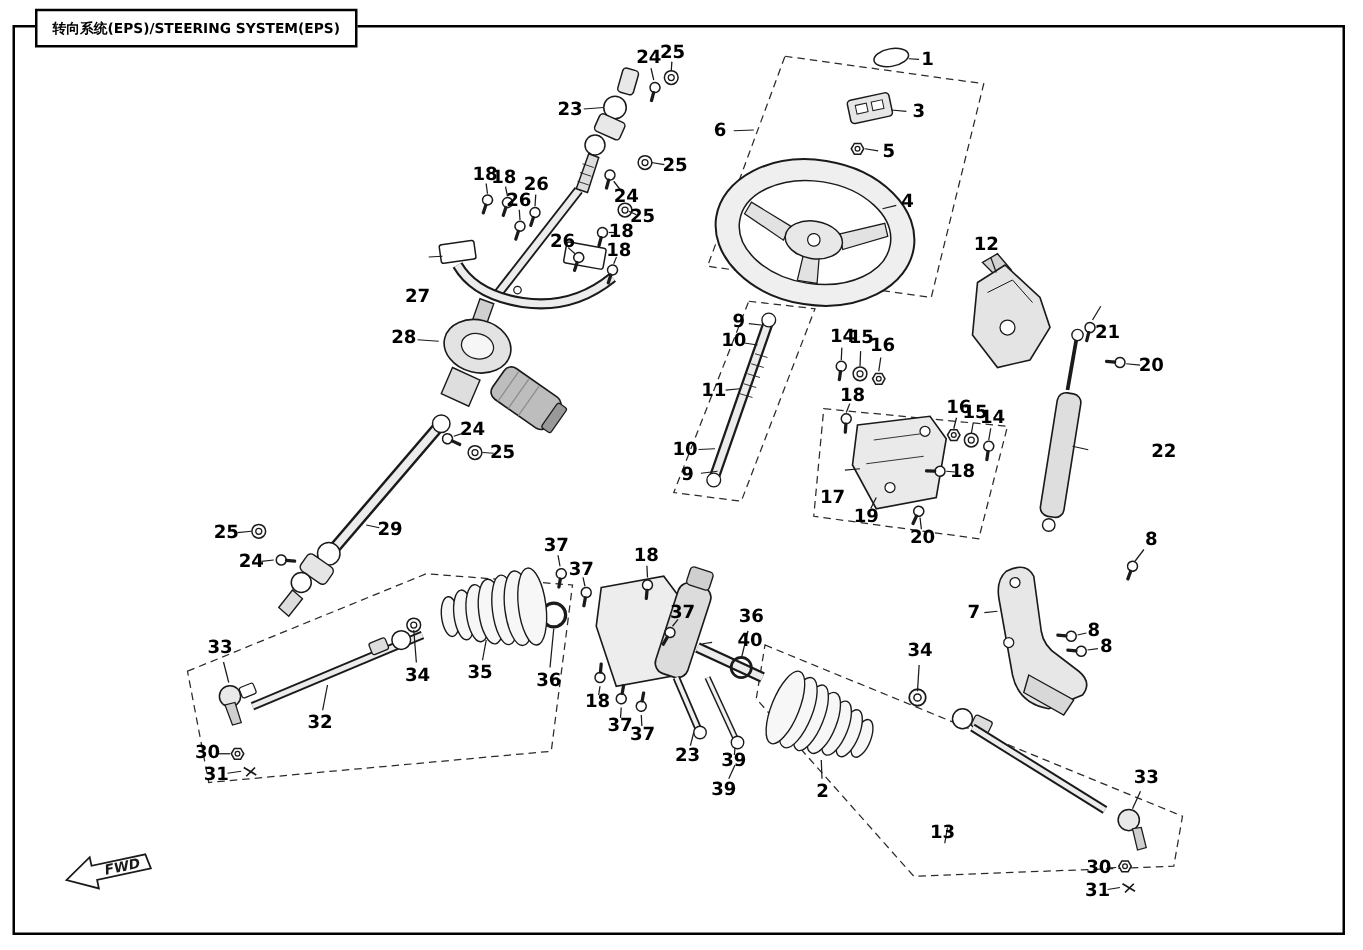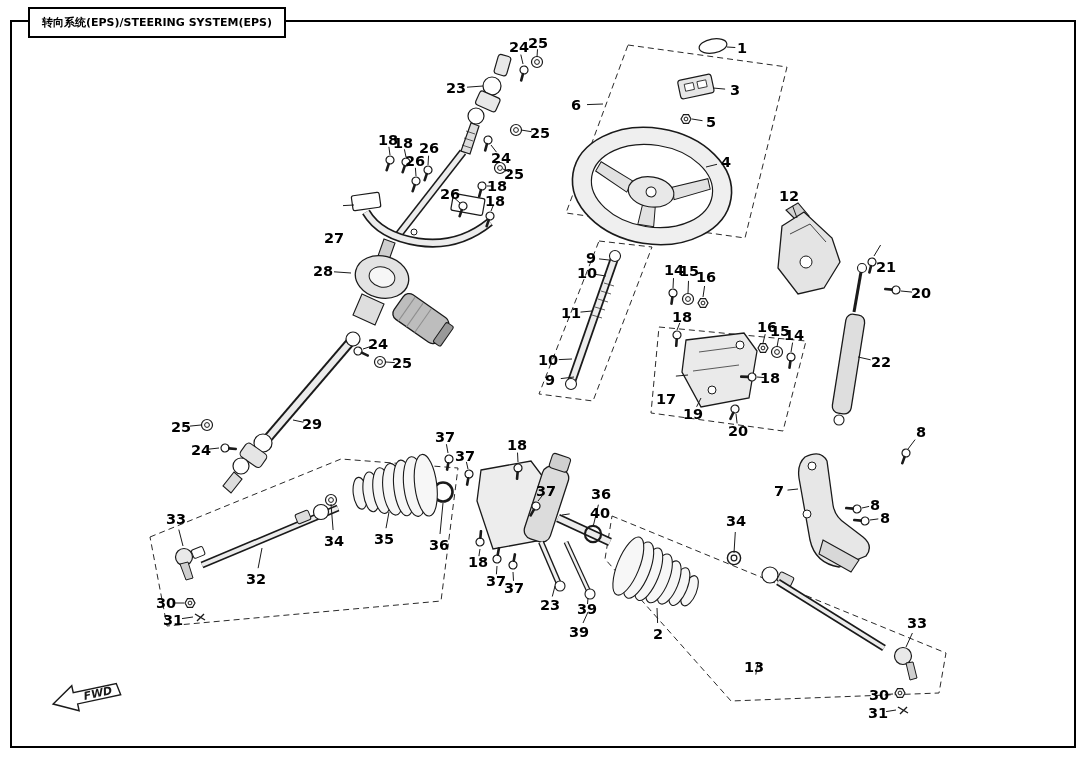--- a/index.html
+++ b/index.html
@@ -369,21 +369,21 @@
     <span class="callout" style="left: 689px; top: 271px;">15</span>
     <span class="callout" style="left: 706px; top: 277px;">16</span>
     <span class="callout" style="left: 921px; top: 293px;">20</span>
     <span class="callout" style="left: 682px; top: 317px;">18</span>
     <span class="callout" style="left: 571px; top: 313px;">11</span>
     <span class="callout" style="left: 767px; top: 327px;">16</span>
     <span class="callout" style="left: 780px; top: 331px;">15</span>
     <span class="callout" style="left: 794px; top: 335px;">14</span>
     <span class="callout" style="left: 548px; top: 360px;">10</span>
     <span class="callout" style="left: 550px; top: 380px;">9</span>
-    <span class="callout" style="left: 881px; top: 362px;">22</span>
+    <span class="callout" style="left: 931px; top: 362px;">22</span>
     <span class="callout" style="left: 666px; top: 399px; text-align: center;">17</span>
     <span class="callout" style="left: 770px; top: 378px;">18</span>
     <span class="callout" style="left: 378px; top: 344px;">24</span>
     <span class="callout" style="left: 402px; top: 363px;">25</span>
     <span class="callout" style="left: 693px; top: 414px;">19</span>
     <span class="callout" style="left: 738px; top: 431px;">20</span>
     <span class="callout" style="left: 181px; top: 427px;">25</span>
     <span class="callout" style="left: 312px; top: 424px;">29</span>
     <span class="callout" style="left: 201px; top: 450px;">24</span>
     <span class="callout" style="left: 921px; top: 432px;">8</span>

